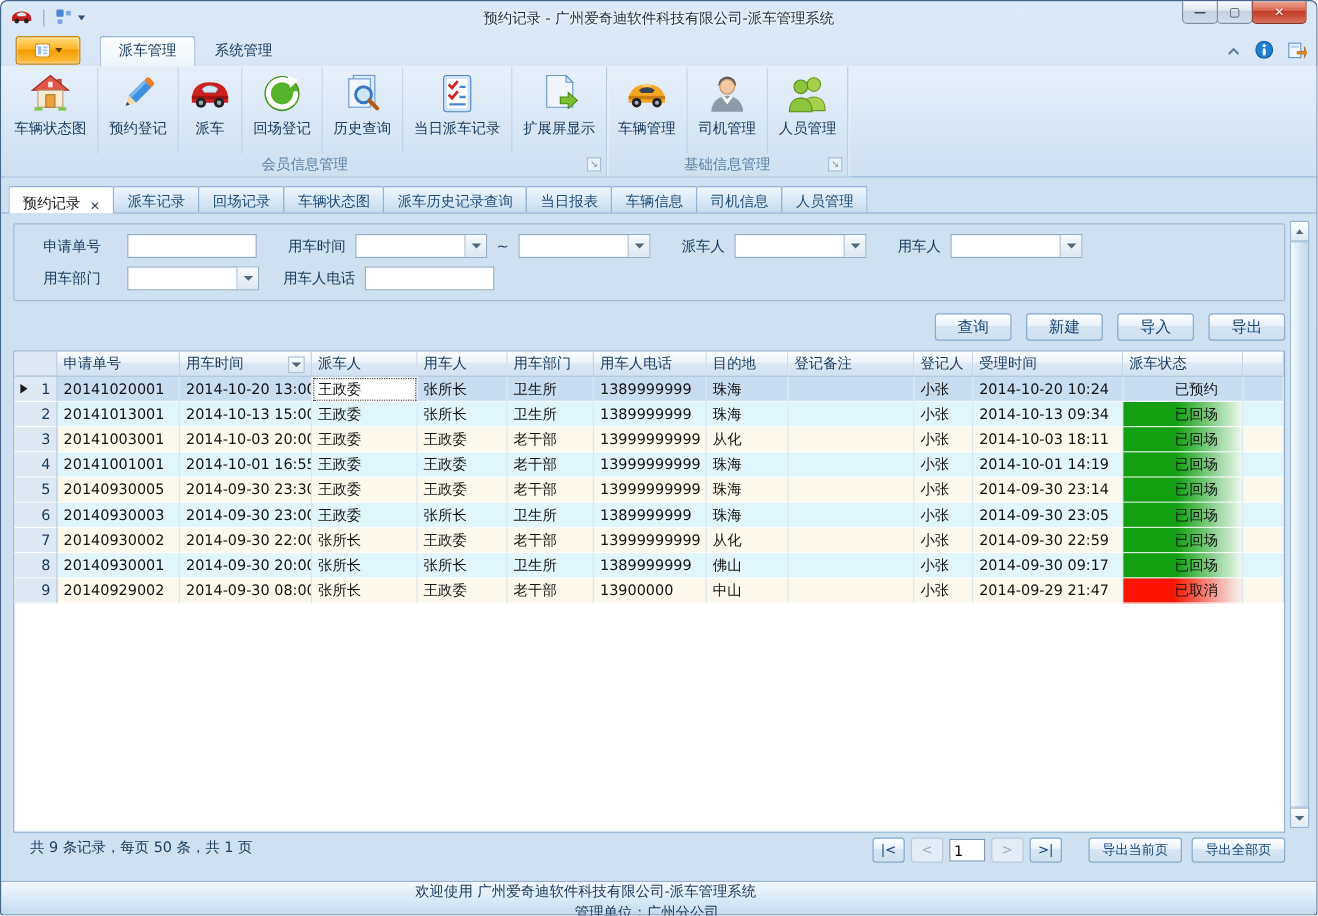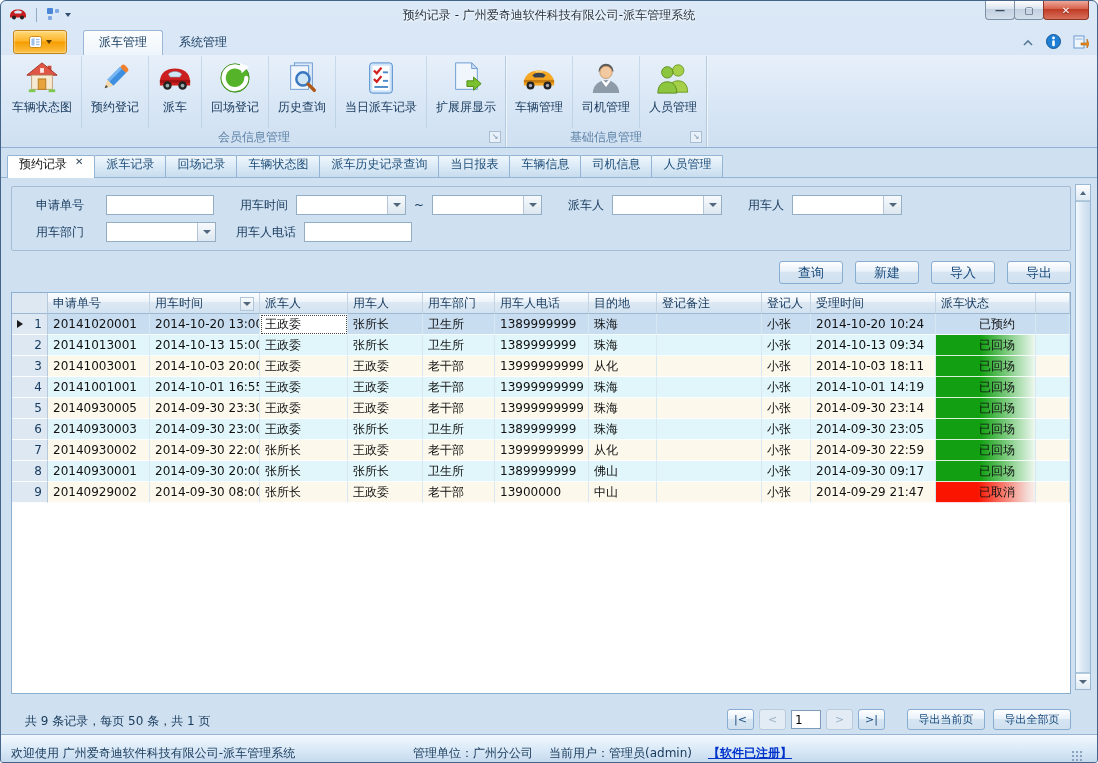--- a/index.html
+++ b/index.html
@@ -44,21 +44,21 @@
   .ritem:last-child{border-right:none;}
   .ricon{width:34px;height:34px;}
   .rlabel{margin-top:4px;color:#1c3d60;white-space:nowrap;}
   .rg-label{height:19px;display:flex;align-items:center;justify-content:center;
     position:relative;color:#5e82a6;}
   .launcher{position:absolute;right:4px;bottom:4px;width:10px;height:10px;line-height:9px;
     font-size:8px;color:#7b93ab;border:1px solid #a9bed2;text-align:center;background:#e8f1f9;}
   
   .client{flex:1;min-height:0;display:flex;flex-direction:column;background:#cfe0f1;}
   .doc-tabs{height:26px;display:flex;align-items:flex-end;padding:3px 6px 0;border-bottom:1px solid #93b4d4;}
-  .dtab{height:22px;box-sizing:border-box;display:flex;align-items:flex-start;padding:0 11px;
+  .dtab{height:22px;box-sizing:border-box;display:flex;align-items:flex-end;padding:0 11px;
     margin-right:-1px;border:1px solid #93b4d4;border-bottom:none;border-radius:2px 2px 0 0;
     background:linear-gradient(#f0f7fc,#dcebf7 45%,#c8dcee);color:#1f4e79;cursor:default;white-space:nowrap;}
   .dtab.active{background:#fff;color:#111;position:relative;z-index:2;height:23px;margin-bottom:-1px;}
   .dtab .close-x{margin-left:8px;font-size:10px;color:#33475c;font-weight:bold;}
   
   .page{flex:1;min-height:0;display:flex;flex-direction:column;padding:8px 26px 4px 10px;position:relative;}
   .filter-panel{border:1px solid #a3bdd6;border-radius:2px;padding:8px 10px;display:flex;
     flex-direction:column;gap:7px;}
   .frow{display:flex;align-items:center;}
   .flabel{color:#16395c;margin-right:8px;white-space:nowrap;}
@@ -90,21 +90,21 @@
   .grid td{height:21px;box-sizing:border-box;padding:0 5px;border-right:1px solid #d7e8f2;
     border-bottom:1px solid rgba(255,255,255,.85);overflow:hidden;white-space:nowrap;color:#111;}
   .grid td.ind{text-align:right;color:#15395d;position:relative;}
   .rowtri{position:absolute;left:5px;top:6px;width:0;height:0;border-left:6px solid #1b1b1b;
     border-top:4px solid transparent;border-bottom:4px solid transparent;}
   .fbtn{float:right;width:14px;height:14px;margin-top:2px;display:flex;align-items:center;justify-content:center;
     background:linear-gradient(#f8fbfd,#dee9f2);border:1px solid #b0c6d8;box-sizing:border-box;}
   td.focus-cell{background:#fff !important;outline:1px dotted #444;outline-offset:-2px;}
   td.status{text-align:right;padding-right:20px;}
   
-  .footer-row{height:32px;display:flex;align-items:flex-end;margin-top:4px;}
+  .footer-row{height:32px;display:flex;align-items:flex-start;margin-top:4px;}
   .summary{color:#17395a;margin-left:14px;}
   .pager{margin-left:auto;display:flex;align-items:center;gap:5px;}
   .pbtn{min-width:27px;height:21px;box-sizing:border-box;border:1px solid #89acd1;border-radius:3px;
     background:linear-gradient(#fefeff,#e9f1f9 45%,#d7e5f2 46%,#cfe0ef);color:#174a7c;
     font-family:inherit;font-size:11px;cursor:default;}
   .pbtn.disabled{color:#9ab0c4;background:#e3ecf5;border-color:#b8cadc;}
   .pageno{width:30px;height:19px;box-sizing:border-box;border:1px solid #7f9db9;font-size:12px;
     padding:0 3px;font-family:inherit;}
   .pgap{width:12px;}
   .ebtn{min-width:78px;}
@@ -114,22 +114,22 @@
     flex-direction:column;}
   .varrow{height:15px;display:flex;align-items:center;justify-content:center;
     background:linear-gradient(#fcfdfe,#dfeaf4);border-bottom:1px solid #b3c9dc;}
   .varrow.bottom{border-bottom:none;border-top:1px solid #b3c9dc;}
   .vthumb{flex:1;margin:0;background:linear-gradient(90deg,#f6fafd,#d8e7f4 50%,#c7daec);
     border-top:1px solid #a9c4dd;border-bottom:1px solid #a9c4dd;}
   .tri-up{width:0;height:0;border-left:3px solid transparent;border-right:3px solid transparent;
     border-bottom:4px solid #51677d;}
   
   .statusbar{height:27px;border-top:1px solid #98b6d4;border-radius:0 0 2px 2px;
-    background:linear-gradient(#f2f8fd,#dcebf8 48%,#c6daee);display:flex;align-items:flex-end;
-    padding:0 14px 0 10px;color:#17395a;}
+    background:linear-gradient(#f2f8fd,#dcebf8 48%,#c6daee);display:flex;align-items:center;
+    padding:0 14px 0 10px;color:#17395a;flex-direction:column;}
   .sb-welcome{width:402px;}
   .sb-item{margin-right:16px;white-space:nowrap;}
   .sb-link{color:#0033cc;font-weight:bold;text-decoration:underline;margin-right:16px;white-space:nowrap;}
   .grip{margin-left:auto;width:12px;height:12px;
     background-image:radial-gradient(circle,#8aa4c0 1.2px,transparent 1.3px);
     background-size:4px 4px;}
 </style>
 </head>
 <body>
 

